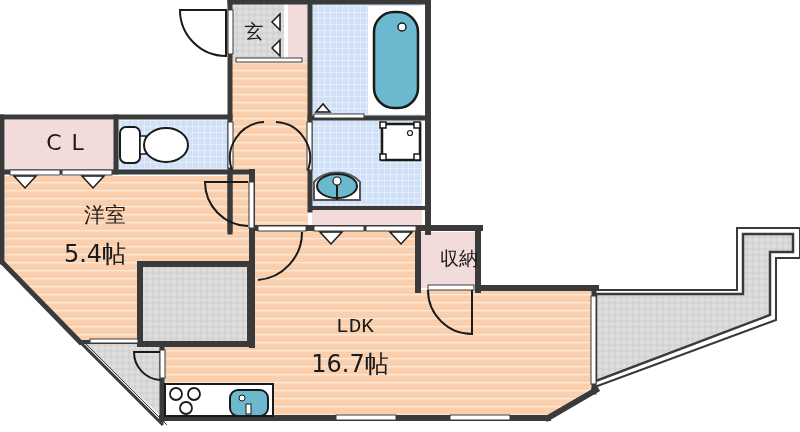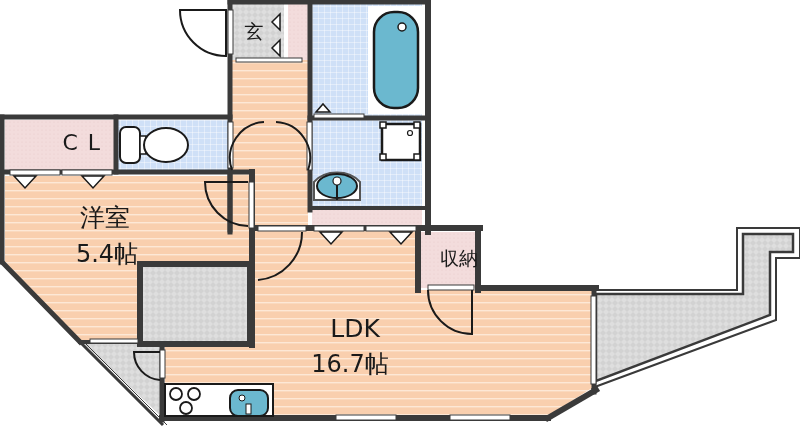--- a/index.html
+++ b/index.html
@@ -1,22 +1,22 @@
 <!DOCTYPE html>
 <html><head>
 <meta charset="utf-8">
 <style>
   html, body { margin: 0; padding: 0; background: #ffffff; }
   body { width: 800px; height: 432px; overflow: hidden; position: relative; font-family: "DejaVu Sans", sans-serif; }
   svg { position: absolute; left: 0; top: 0; }
   .label { position: absolute; color: #1a1a1a; text-align: center; line-height: 1; white-space: nowrap; font-family: "DejaVu Sans", sans-serif; }
-  .room-name { font-size: 25px; }
+  .room-name { font-size: 21px; }
   .room-size { font-size: 24px; }
   .small { font-size: 19px; }
-  .cl { font-size: 22px; letter-spacing: 10px; text-align: right; }
+  .cl { font-size: 22px; letter-spacing: 10px; }
 </style>
 </head>
 <body>
 
 <svg width="800" height="432" viewBox="0 0 800 432">
   <defs>
     <pattern id="wood" width="8" height="8" patternUnits="userSpaceOnUse">
       <rect width="8" height="8" fill="#f9cfae"></rect>
       <rect y="6" width="8" height="1.4" fill="#fde8d6"></rect>
     </pattern>
@@ -173,16 +173,16 @@
       <rect x="230" y="390" width="38" height="26" rx="8" fill="#6bb8cf" stroke="#1a1a1a" stroke-width="2"></rect>
       <circle cx="242" cy="398" r="3" fill="#ffffff" stroke="#1a1a1a" stroke-width="1"></circle>
       <rect x="246" y="404" width="5" height="10" fill="#ffffff" stroke="#1a1a1a" stroke-width="1"></rect>
     </g>
   </g>
 </svg>
 
 <div class="label small" style="left:236px; top:22px; width:36px;">玄</div>
 <div class="label cl" style="left:30px; top:132px; width:80px;">CL</div>
 <div class="label room-name" style="left:50px; top:205px; width:110px;">洋室</div>
-<div class="label room-size" style="left:52px; top:242px; width:110px;">5.4帖</div>
+<div class="label room-size" style="left:40px; top:242px; width:110px;">5.4帖</div>
 <div class="label small" style="left:420px; top:249px; width:58px;text-align:right;">収納</div>
-<div class="label room-name" style="left:300px; top:316px; width:110px;">LDK</div>
+<div class="label room-name" style="left:300px; top:316px; width:110px;font-family:Liberation Mono, monospace;">LDK</div>
 <div class="label room-size" style="left:290px; top:352px; width:120px;">16.7帖</div>
 
 </body></html>

